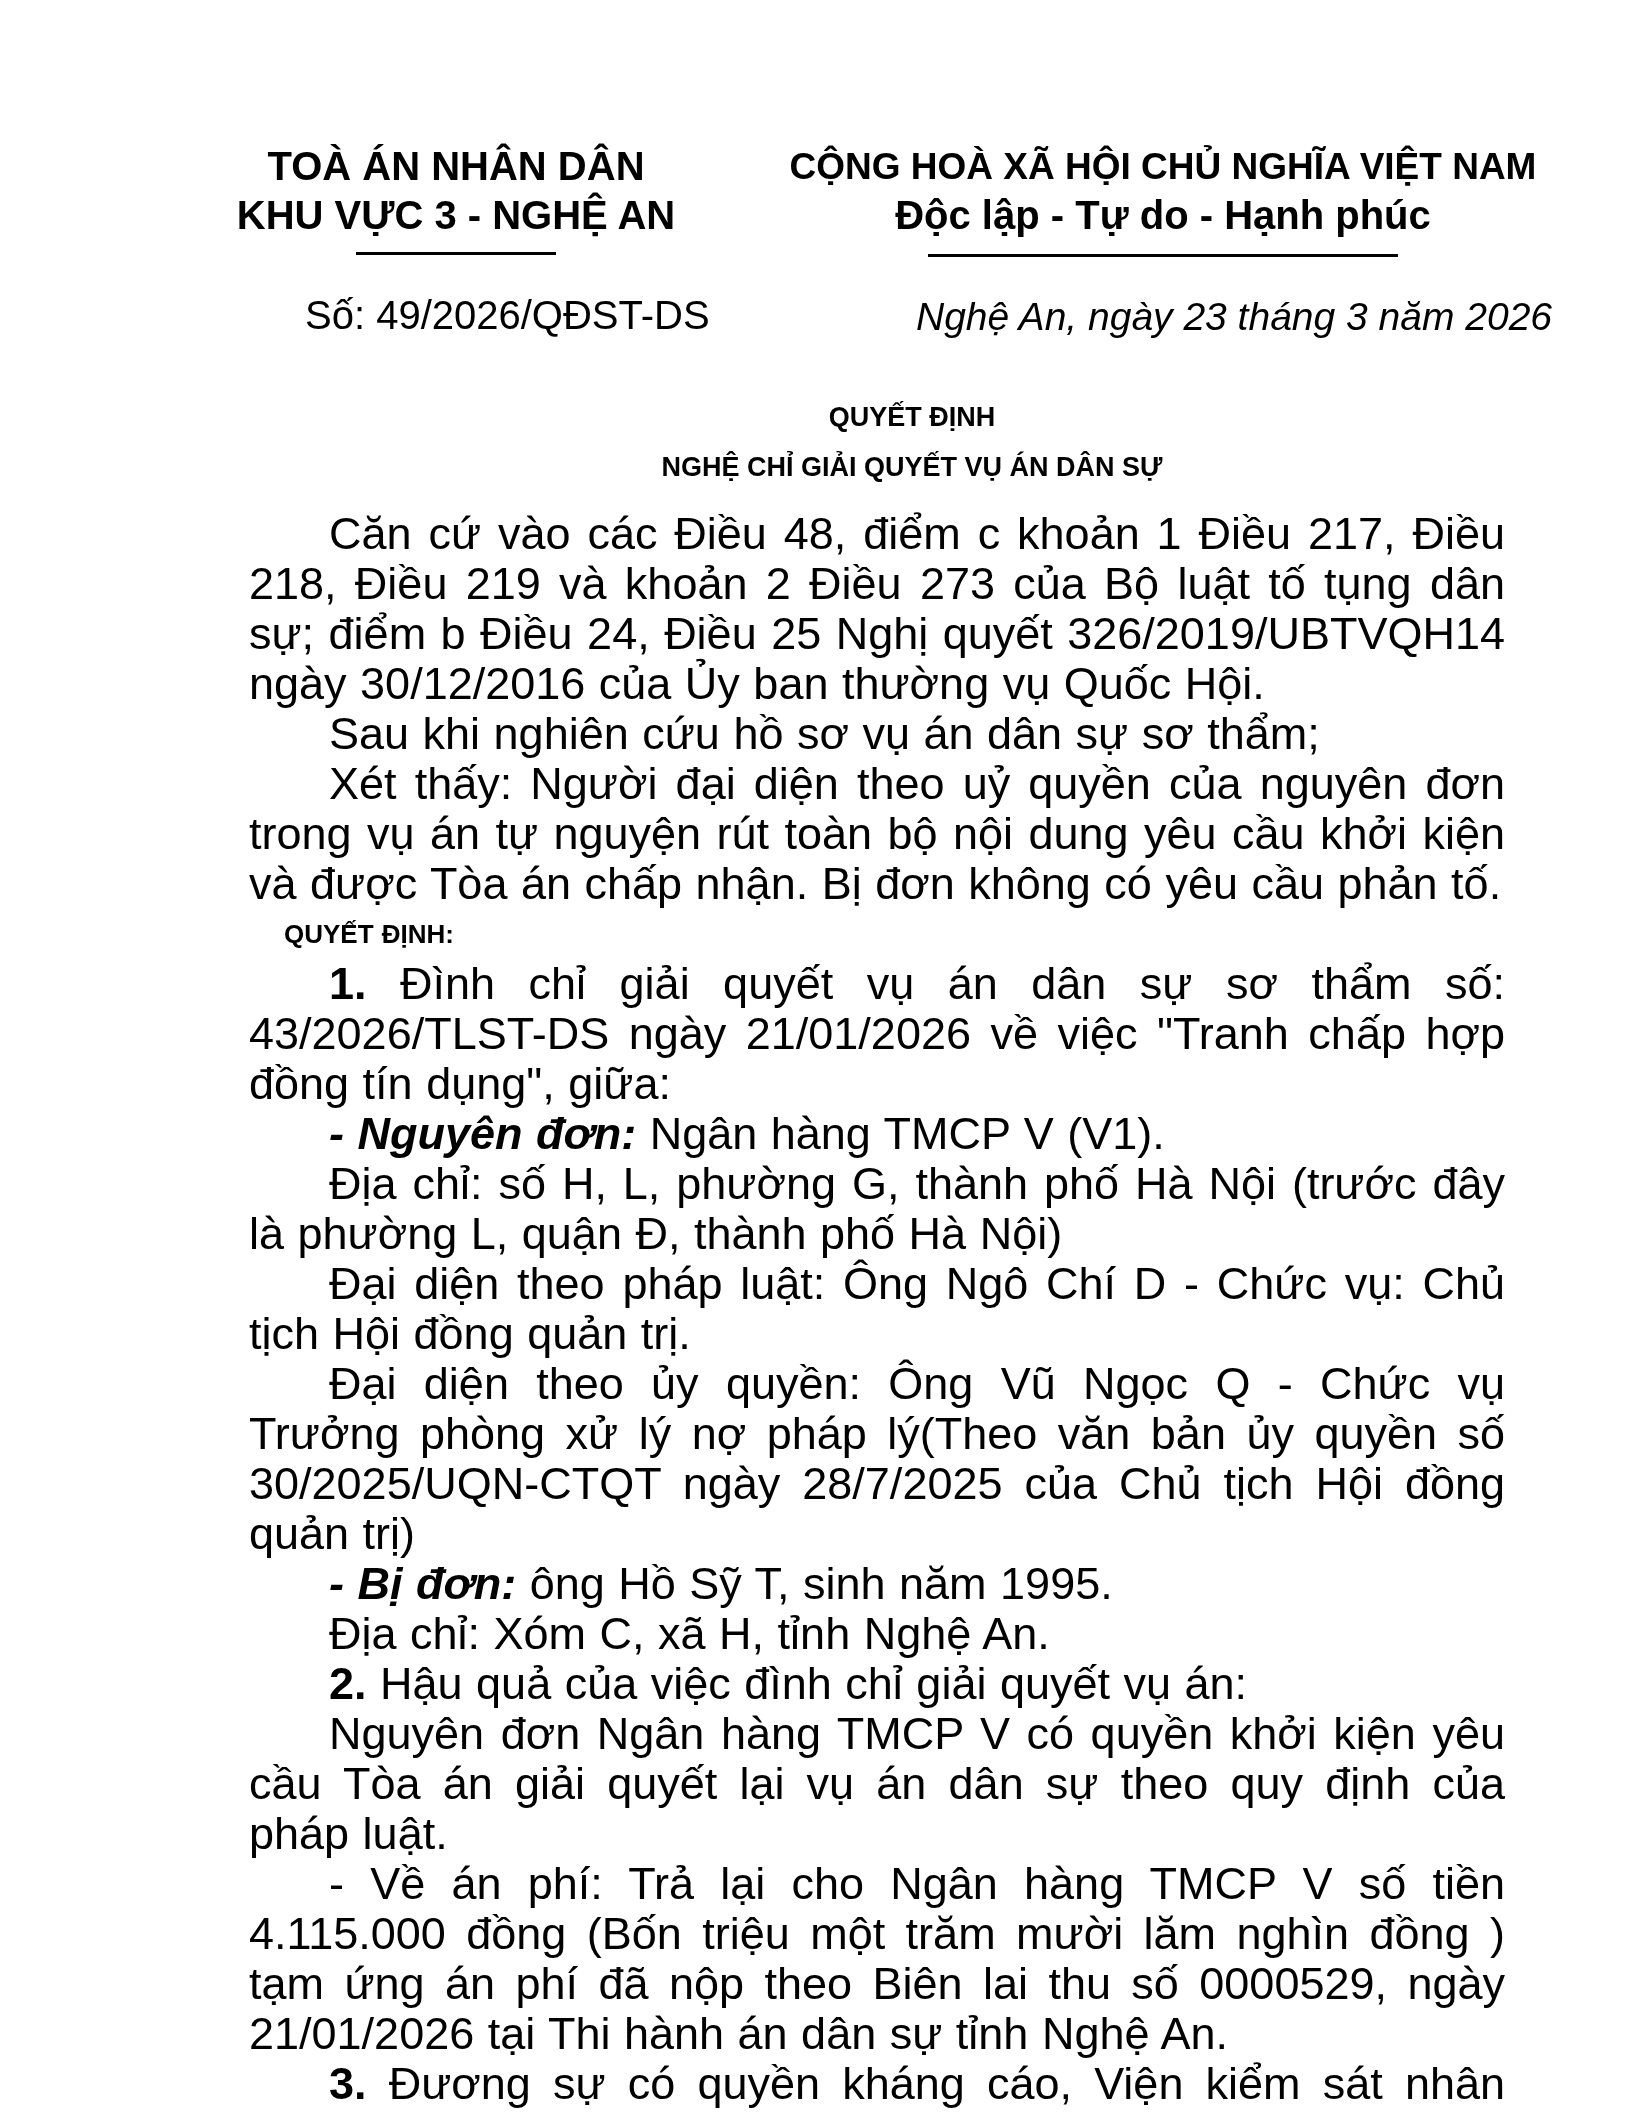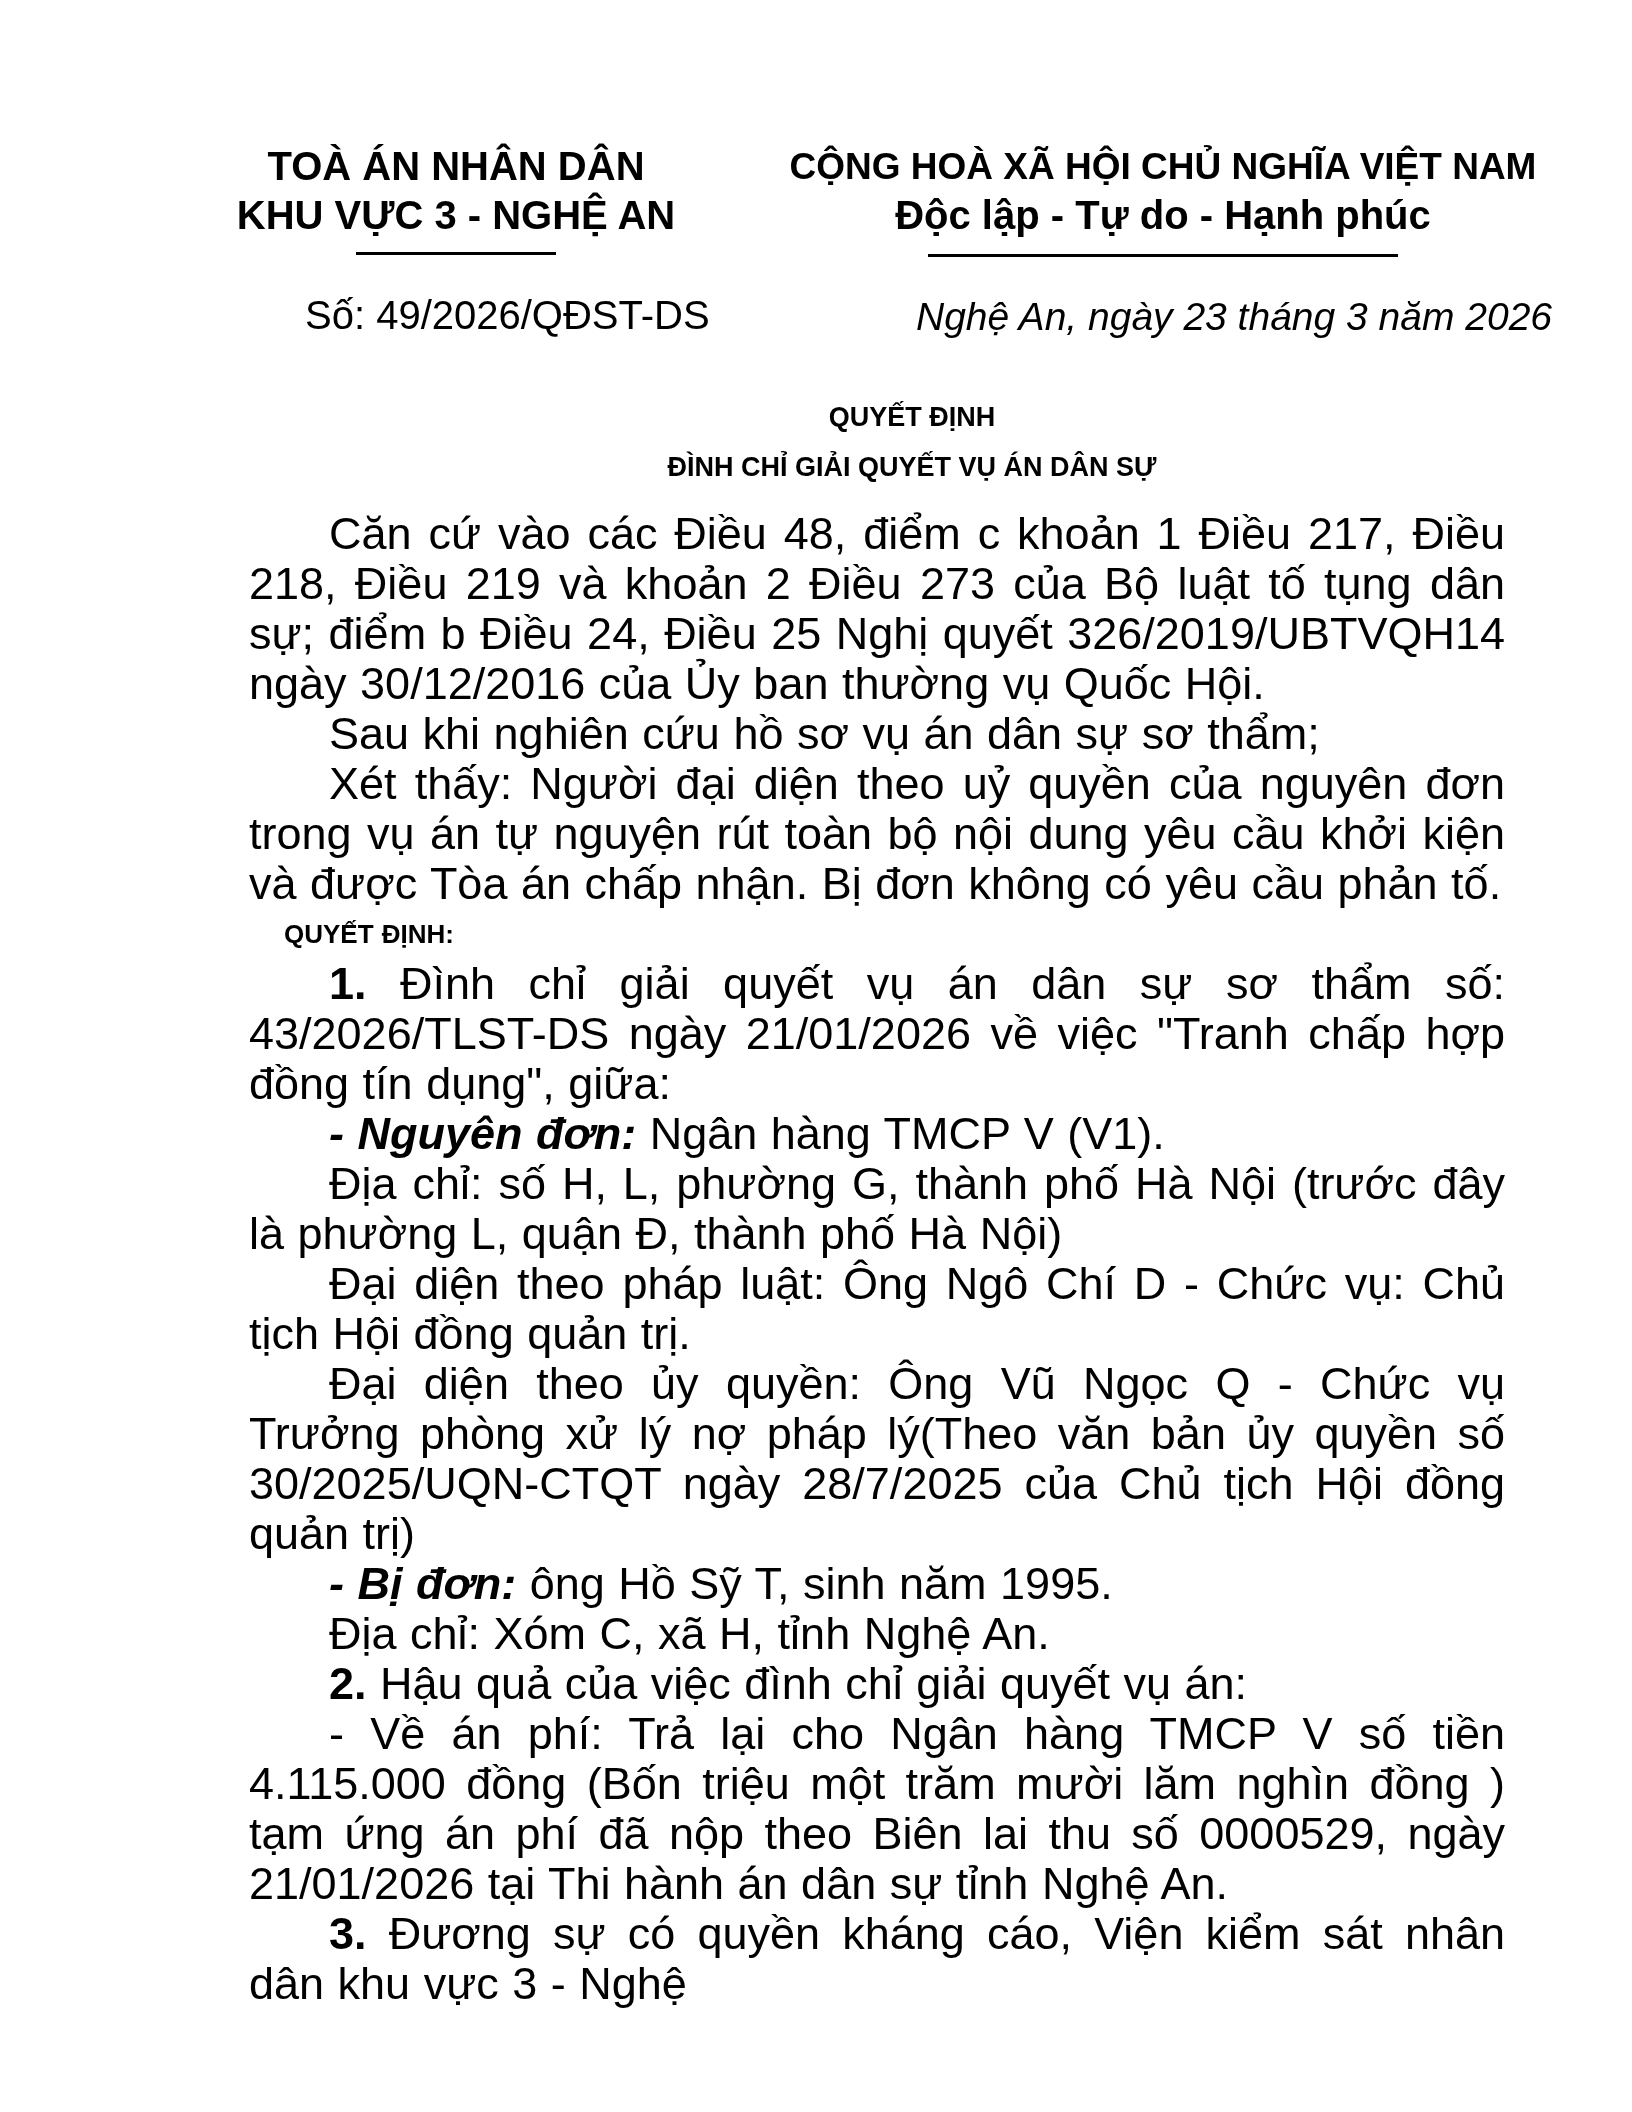--- a/index.html
+++ b/index.html
@@ -81,33 +81,34 @@
     <div class="hline1">CỘNG HOÀ XÃ HỘI CHỦ NGHĨA VIỆT NAM</div>
     <div class="hline2">Độc lập - Tự do - Hạnh phúc</div>
     <div class="rule rule-right"></div>
   </div>
 
   <div class="doc-number">Số: 49/2026/QĐST-DS</div>
   <div class="place-date">Nghệ An, ngày 23 tháng 3 năm 2026</div>
 
   <div class="title-block">
     <div class="title-line">QUYẾT ĐỊNH</div>
-    <div class="title-line">ĐÌNH CHỈ GIẢI QUYẾT VỤ ÁN DÂN SỰ</div>
+    <div class="title-line">NGHỆ CHỈ GIẢI QUYẾT VỤ ÁN DÂN SỰ</div>
   </div>
 
   <div class="doc-body">
       <p class="para"><span>Căn cứ vào các Điều 48, điểm c khoản 1 Điều 217, Điều 218, Điều 219 và khoản 2 Điều 273 của Bộ luật tố tụng dân sự; điểm b Điều 24, Điều 25 Nghị quyết 326/2019/UBTVQH14 ngày 30/12/2016 của Ủy ban thường vụ Quốc Hội.</span></p>
       <p class="para"><span>Sau khi nghiên cứu hồ sơ vụ án dân sự sơ thẩm;</span></p>
       <p class="para"><span>Xét thấy: Người đại diện theo uỷ quyền của nguyên đơn trong vụ án tự nguyện rút toàn bộ nội dung yêu cầu khởi kiện và được Tòa án chấp nhận. Bị đơn không có yêu cầu phản tố.</span></p>
       <p class="para heading"><span>QUYẾT ĐỊNH:</span></p>
       <p class="para"><span class="b">1.</span><span> Đình chỉ giải quyết vụ án dân sự sơ thẩm số: 43/2026/TLST-DS ngày 21/01/2026 về việc "Tranh chấp hợp đồng tín dụng", giữa:</span></p>
       <p class="para"><span class="b i">- Nguyên đơn:</span><span> Ngân hàng TMCP V (V1).</span></p>
       <p class="para"><span>Địa chỉ: số H, L, phường G, thành phố Hà Nội (trước đây là phường L, quận Đ, thành phố Hà Nội)</span></p>
       <p class="para"><span>Đại diện theo pháp luật: Ông Ngô Chí D - Chức vụ: Chủ tịch Hội đồng quản trị.</span></p>
       <p class="para"><span>Đại diện theo ủy quyền: Ông Vũ Ngọc Q - Chức vụ Trưởng phòng xử lý nợ pháp lý(Theo văn bản ủy quyền số 30/2025/UQN-CTQT ngày 28/7/2025 của Chủ tịch Hội đồng quản trị)</span></p>
       <p class="para"><span class="b i">- Bị đơn:</span><span> ông Hồ Sỹ T, sinh năm 1995.</span></p>
       <p class="para"><span>Địa chỉ: Xóm C, xã H, tỉnh Nghệ An.</span></p>
       <p class="para"><span class="b">2.</span><span> Hậu quả của việc đình chỉ giải quyết vụ án:</span></p>
+      <p class="para"><span>Nguyên đơn Ngân hàng TMCP V có quyền khởi kiện yêu cầu Tòa án giải quyết lại vụ án dân sự theo quy định của pháp luật.</span></p>
       <p class="para"><span>- Về án phí: Trả lại cho Ngân hàng TMCP V số tiền 4.115.000 đồng (Bốn triệu một trăm mười lăm nghìn đồng ) tạm ứng án phí đã nộp theo Biên lai thu số 0000529, ngày 21/01/2026 tại Thi hành án dân sự tỉnh Nghệ An.</span></p>
       <p class="para"><span class="b">3.</span><span> Đương sự có quyền kháng cáo, Viện kiểm sát nhân dân khu vực 3 - Nghệ</span></p>
     </div>
 
 </div>
 
 </body></html>

